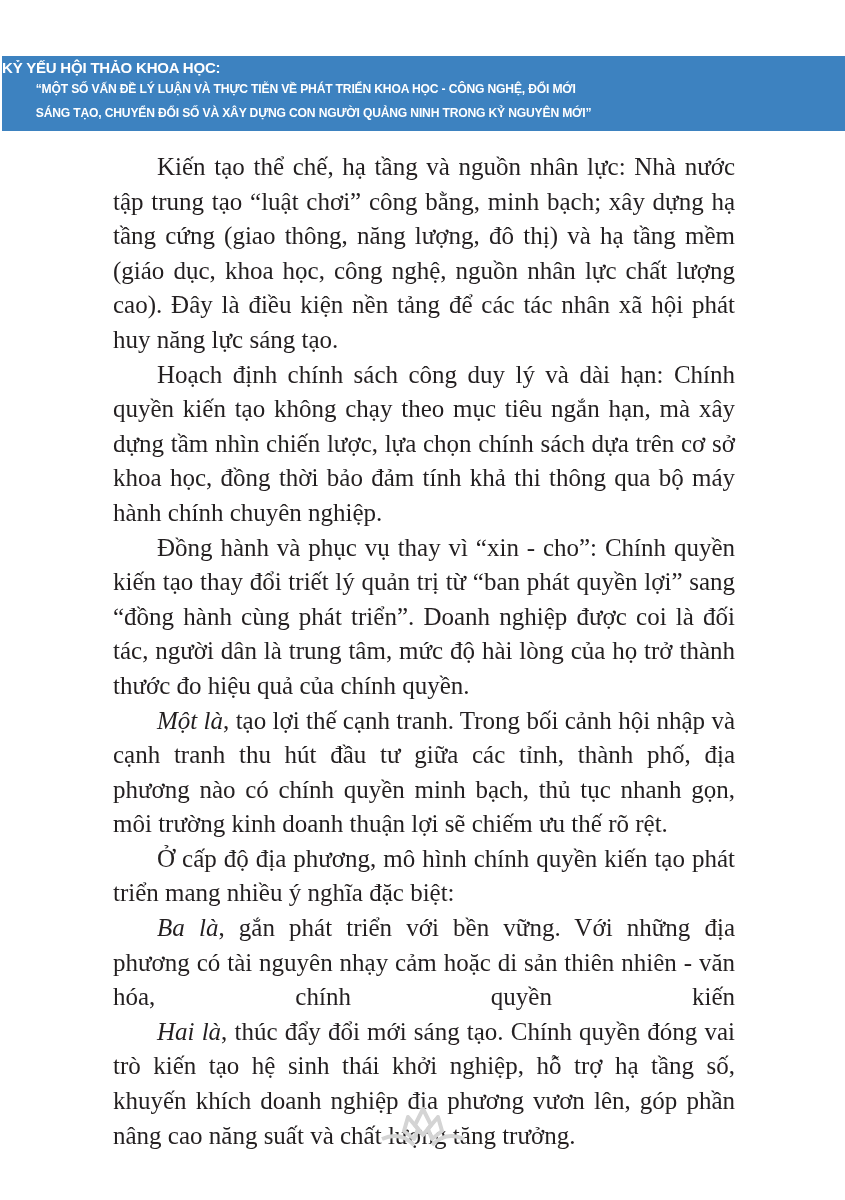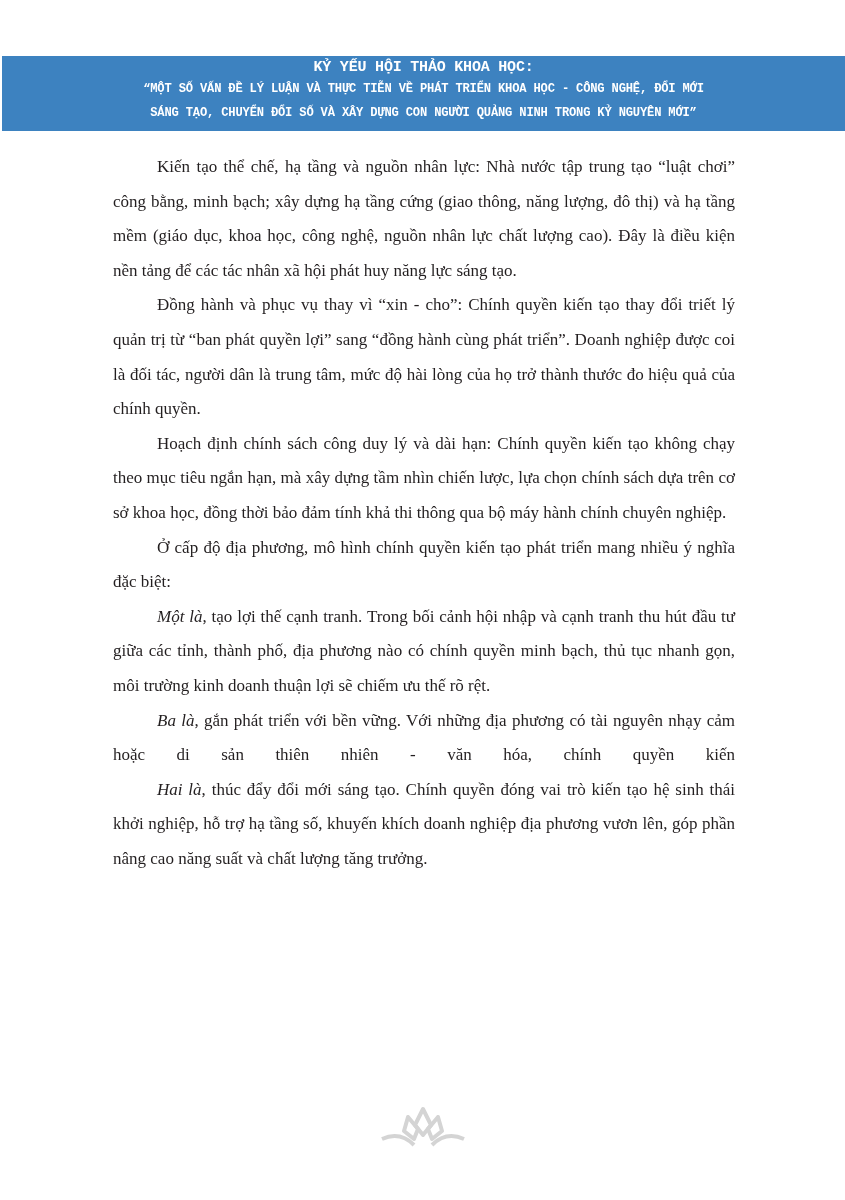--- a/index.html
+++ b/index.html
@@ -2,30 +2,30 @@
 <html><head>
   <meta charset="utf-8">
   <style>
     html, body { margin: 0; padding: 0; }
     body {
       width: 845px; height: 1200px; background: #ffffff; position: relative; overflow: hidden;
       font-family: "Liberation Serif", "DejaVu Serif", serif; color: #231f20;
     }
     .header-band {
       position: absolute; left: 2px; right: 0; top: 56px; height: 75px;
-      background: #3d82c0; color: #ffffff; text-align: center;
-      font-family: Liberation Mono, monospace; font-weight: bold;
+      background: #3d82c0; color: #ffffff; text-align: left;
+      font-family: Liberation Sans, sans-serif; font-weight: bold;
       letter-spacing: -0.2px;
     }
     .header-band .line1 { font-size: 15px; line-height: 16px; padding-top: 4px; }
     .header-band .line2, .header-band .line3 { font-size: 13.2px; line-height: 24px; transform: scaleX(0.92); }
     .header-band .line2 { margin-top: 1px; }
     .body-text {
       position: absolute; left: 113px; top: 150px; width: 622px;
-      font-size: 17px; line-height: 34.6px; text-align: justify;
+      font-size: 25px; line-height: 34.6px; text-align: justify;
     }
     .body-text p { margin: 0; text-indent: 44px; text-align-last: left; }
     .body-text em { font-style: italic; }
     .page-number {
       position: absolute; left: 0; right: 0; top: 1105px; height: 45px; text-align: center;
     }
     .page-number svg { position: absolute; left: 378px; top: 0; }
     .page-number .num {
       position: absolute; left: 0; right: 0; top: 20px; text-align: center;
       font-family: "DejaVu Serif", serif; font-weight: bold; font-size: 20px; color: #3a3a3a;
@@ -36,24 +36,24 @@
 <body>
 
 <div class="header-band">
   <div class="line1">KỶ YẾU HỘI THẢO KHOA HỌC:</div>
   <div class="line2">“MỘT SỐ VẤN ĐỀ LÝ LUẬN VÀ THỰC TIỄN VỀ PHÁT TRIỂN KHOA HỌC - CÔNG NGHỆ, ĐỔI MỚI</div>
   <div class="line3">SÁNG TẠO, CHUYỂN ĐỔI SỐ VÀ XÂY DỰNG CON NGƯỜI QUẢNG NINH TRONG KỶ NGUYÊN MỚI”</div>
 </div>
 
 <div class="body-text">
   <p><span>Kiến tạo thể chế, hạ tầng và nguồn nhân lực: Nhà nước tập trung tạo “luật chơi” công bằng, minh bạch; xây dựng hạ tầng cứng (giao thông, năng lượng, đô thị) và hạ tầng mềm (giáo dục, khoa học, công nghệ, nguồn nhân lực chất lượng cao). Đây là điều kiện nền tảng để các tác nhân xã hội phát huy năng lực sáng tạo.</span></p>
+  <p><span>Hoạch định chính sách công duy lý và dài hạn: Chính quyền kiến tạo không chạy theo mục tiêu ngắn hạn, mà xây dựng tầm nhìn chiến lược, lựa chọn chính sách dựa trên cơ sở khoa học, đồng thời bảo đảm tính khả thi thông qua bộ máy hành chính chuyên nghiệp.</span></p>
   <p><span>Đồng hành và phục vụ thay vì “xin - cho”: Chính quyền kiến tạo thay đổi triết lý quản trị từ “ban phát quyền lợi” sang “đồng hành cùng phát triển”. Doanh nghiệp được coi là đối tác, người dân là trung tâm, mức độ hài lòng của họ trở thành thước đo hiệu quả của chính quyền.</span></p>
-  <p><span>Hoạch định chính sách công duy lý và dài hạn: Chính quyền kiến tạo không chạy theo mục tiêu ngắn hạn, mà xây dựng tầm nhìn chiến lược, lựa chọn chính sách dựa trên cơ sở khoa học, đồng thời bảo đảm tính khả thi thông qua bộ máy hành chính chuyên nghiệp.</span></p>
+  <p><em>Một là</em><span>, tạo lợi thế cạnh tranh. Trong bối cảnh hội nhập và cạnh tranh thu hút đầu tư giữa các tỉnh, thành phố, địa phương nào có chính quyền minh bạch, thủ tục nhanh gọn, môi trường kinh doanh thuận lợi sẽ chiếm ưu thế rõ rệt.</span></p>
   <p><span>Ở cấp độ địa phương, mô hình chính quyền kiến tạo phát triển mang nhiều ý nghĩa đặc biệt:</span></p>
-  <p><em>Một là</em><span>, tạo lợi thế cạnh tranh. Trong bối cảnh hội nhập và cạnh tranh thu hút đầu tư giữa các tỉnh, thành phố, địa phương nào có chính quyền minh bạch, thủ tục nhanh gọn, môi trường kinh doanh thuận lợi sẽ chiếm ưu thế rõ rệt.</span></p>
   <p style="text-align-last: justify;"><em>Ba là</em><span>, gắn phát triển với bền vững. Với những địa phương có tài nguyên nhạy cảm hoặc di sản thiên nhiên - văn hóa, chính quyền kiến</span></p>
   <p><em>Hai là</em><span>, thúc đẩy đổi mới sáng tạo. Chính quyền đóng vai trò kiến tạo hệ sinh thái khởi nghiệp, hỗ trợ hạ tầng số, khuyến khích doanh nghiệp địa phương vươn lên, góp phần nâng cao năng suất và chất lượng tăng trưởng.</span></p>
 </div>
 
 <div class="page-number">
   <svg width="90" height="45" viewBox="0 0 90 45">
     <g fill="none" stroke="#d4d4d4" stroke-width="4" stroke-linejoin="round">
       <path d="M45 4 L53 20 L45 30 L37 20 Z"></path>
       <path d="M30 12 L40 24 L36 34 L26 26 Z"></path>
       <path d="M60 12 L50 24 L54 34 L64 26 Z"></path>

